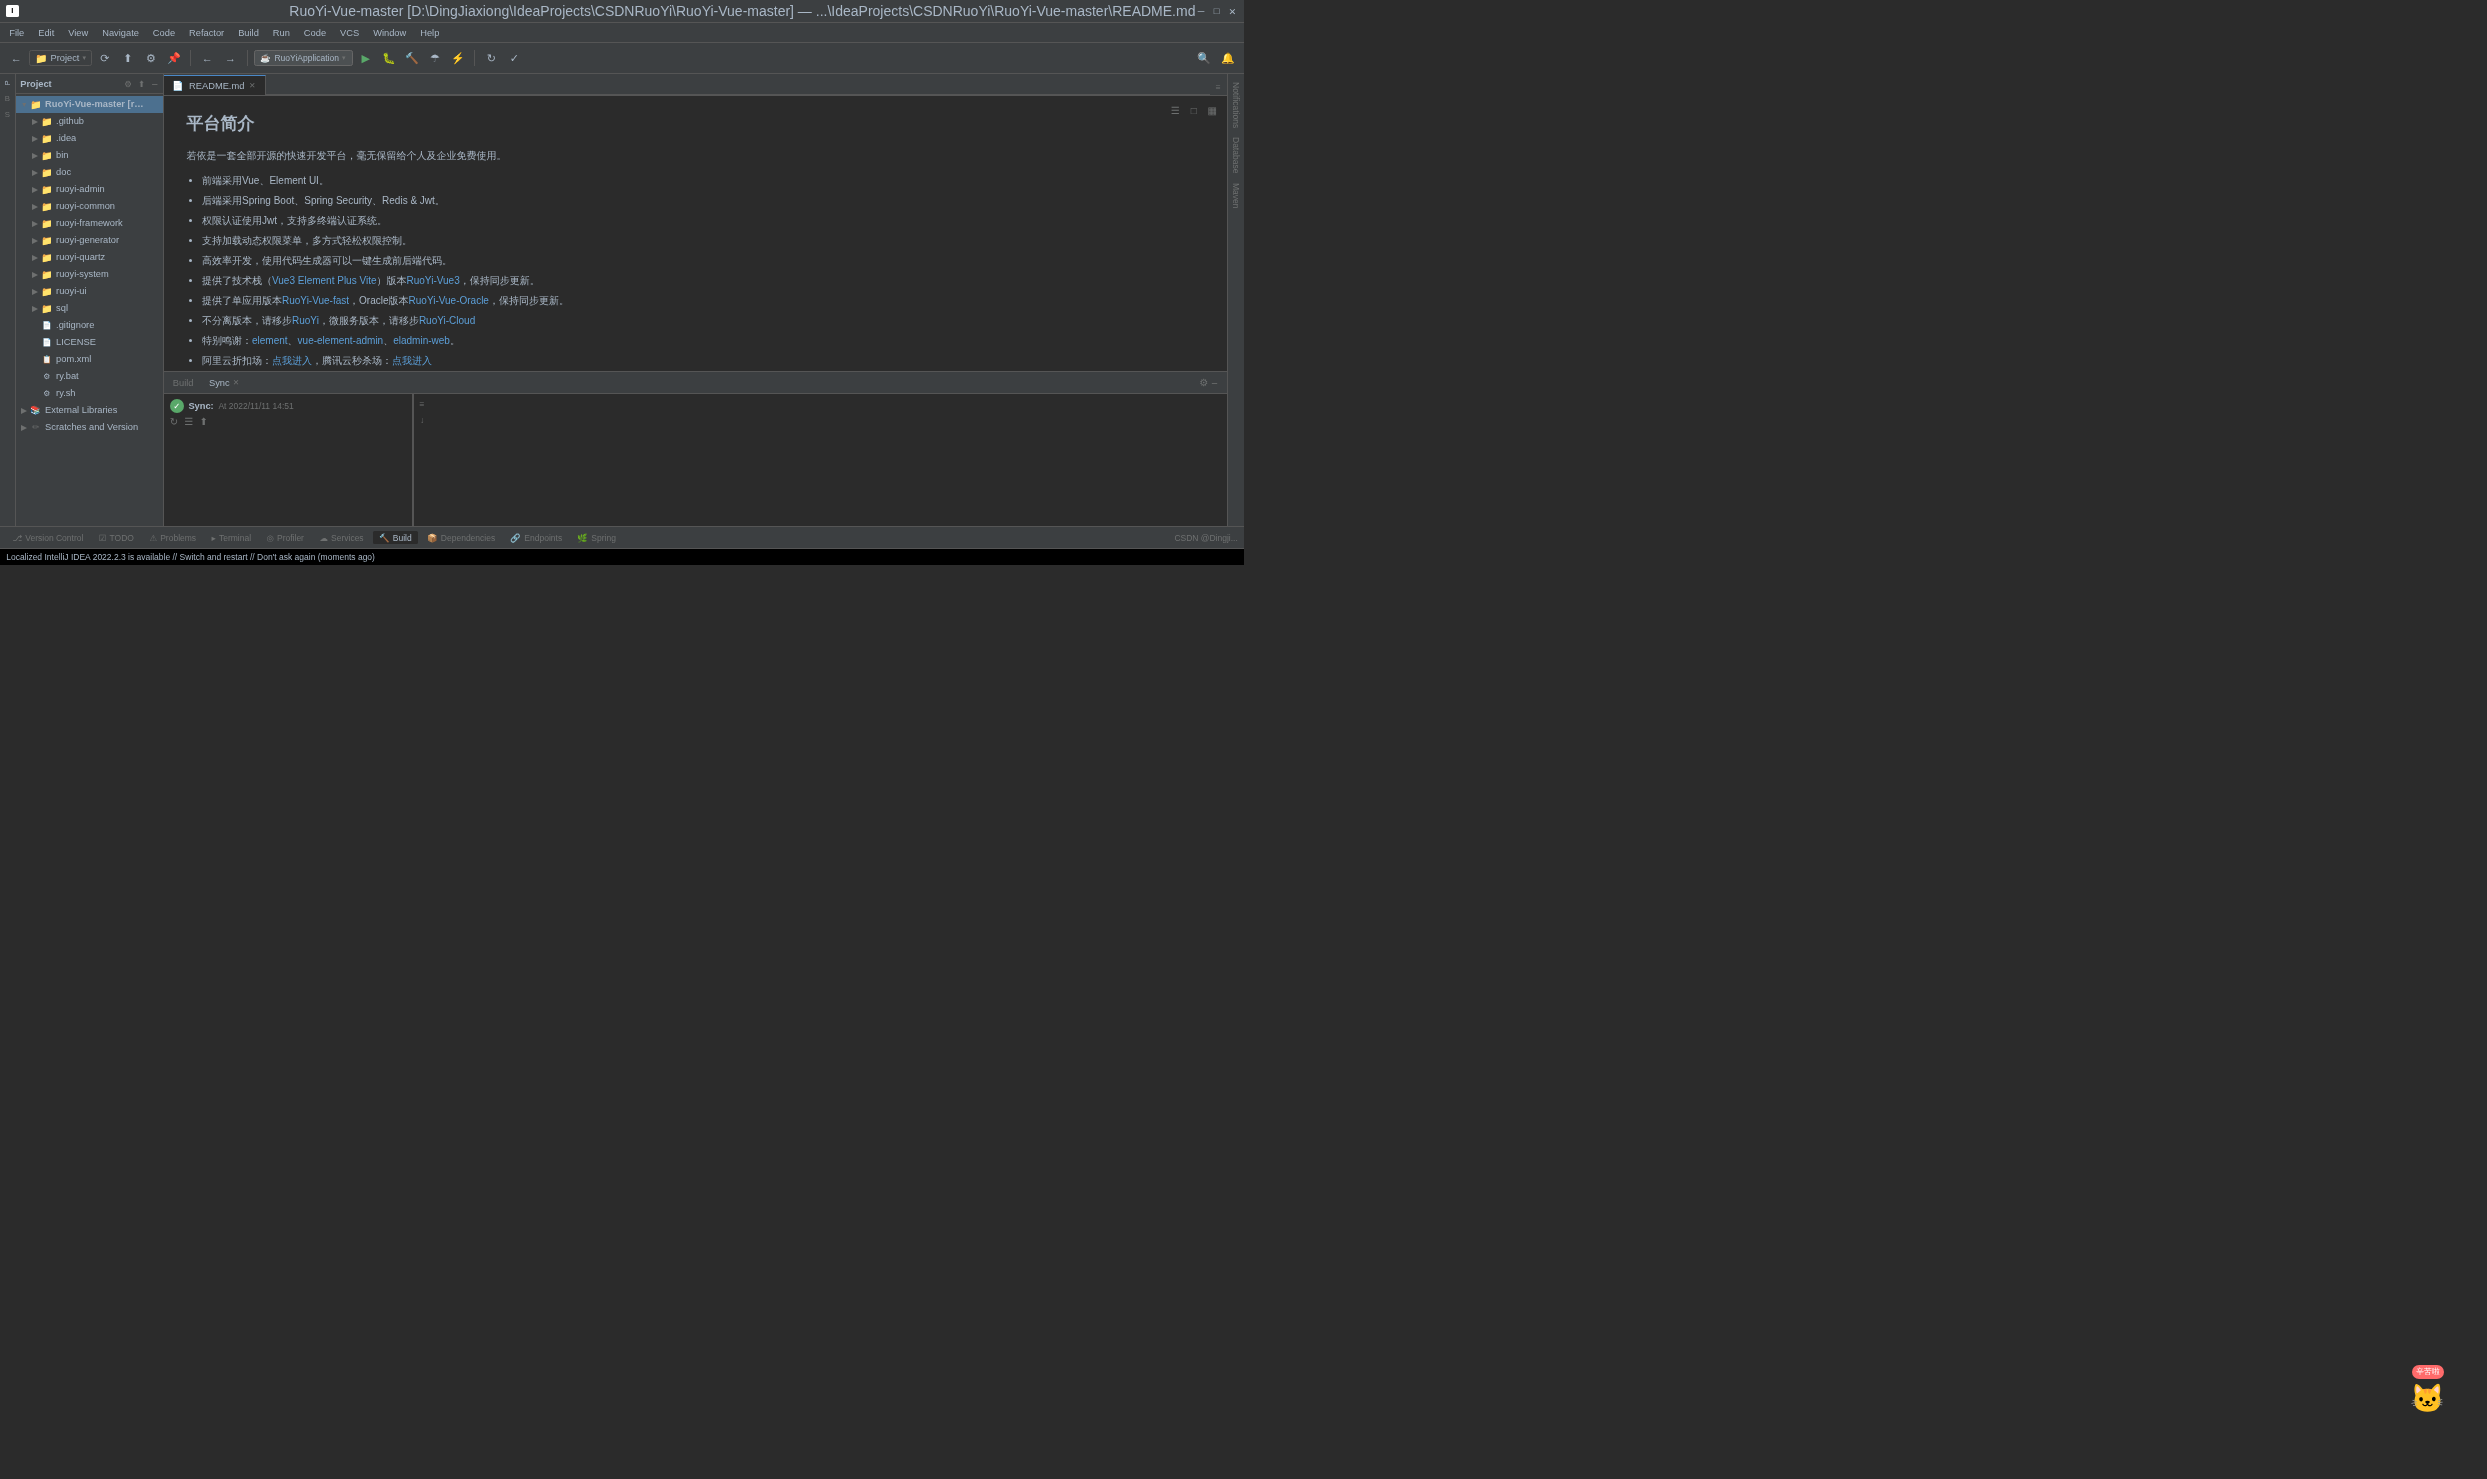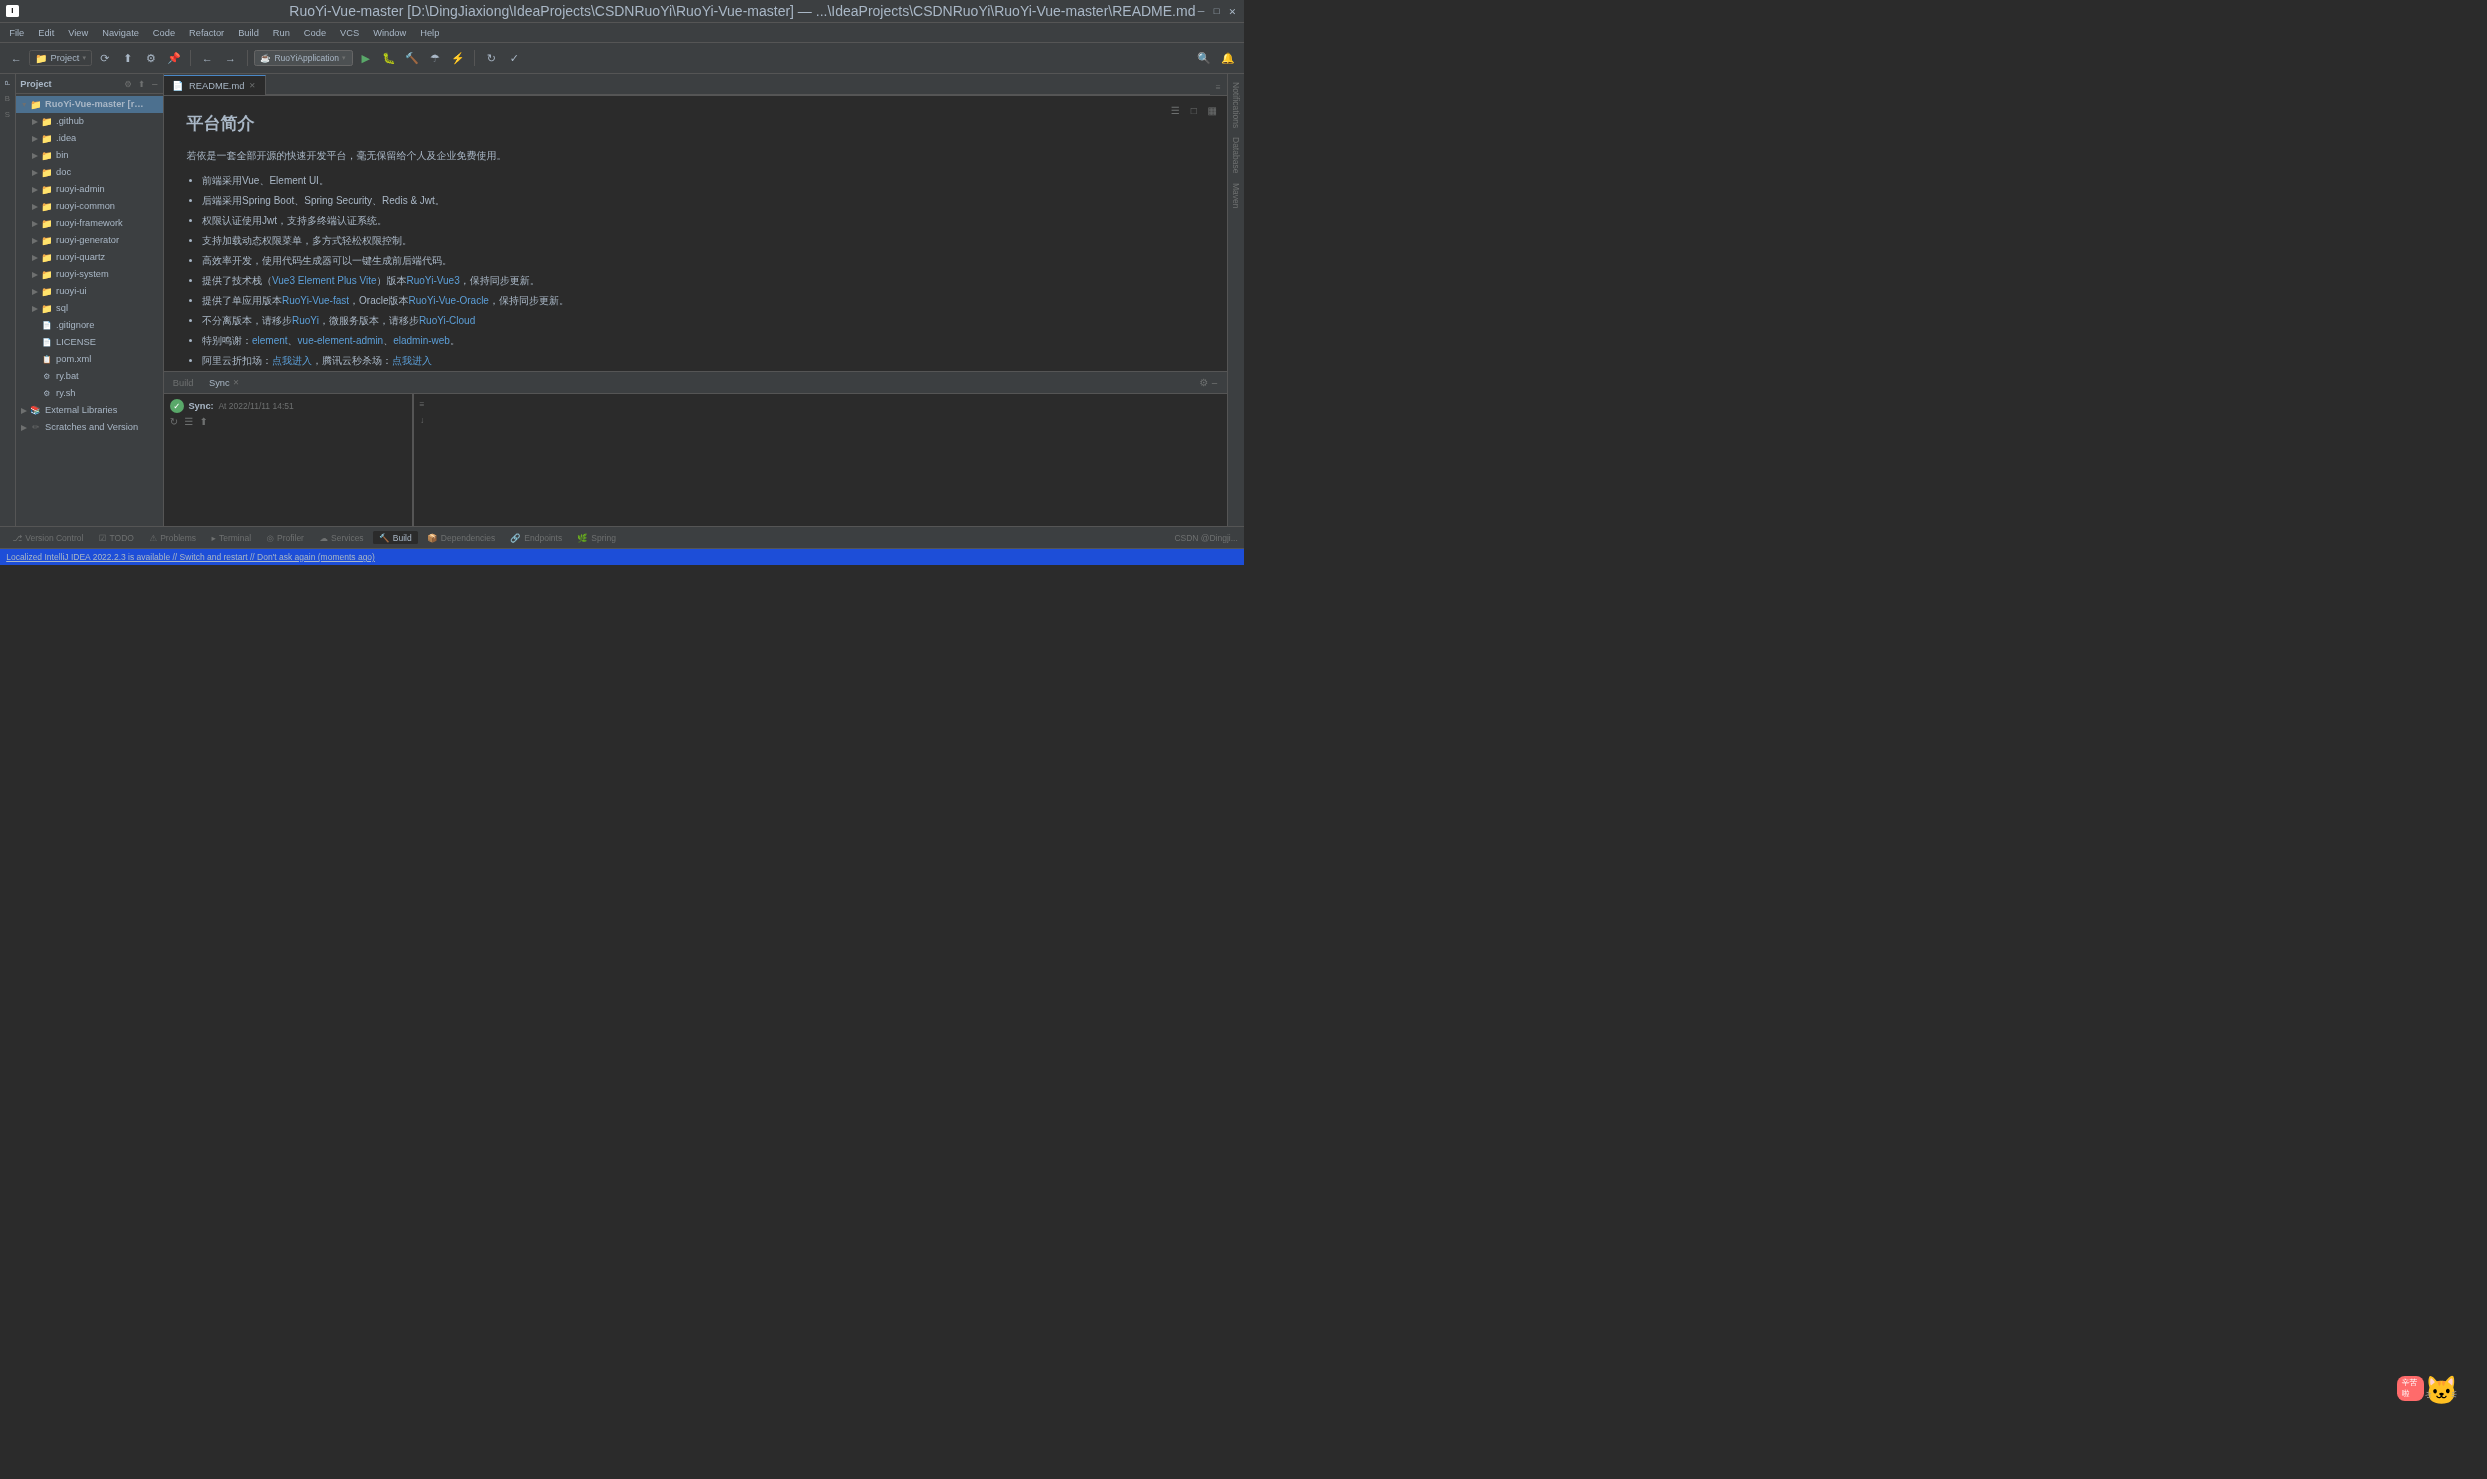--- a/index.html
+++ b/index.html
@@ -290,41 +290,40 @@
       display: flex; align-items: center; gap: 3.1px;
       border-radius: 1.6px;
     }
     .bottom-tab.active { color: #a9b7c6; background: #2b2b2b; }
     .bottom-spacer { flex: 1; }
     .bottom-right { font-size: 8.5px; color: #6e7070; }
 
     
     .status-bar {
       height: 17px;
-      background: #1d4ed8;
+      background: #000000;
       display: flex;
       align-items: center;
       padding: 0 6.2px;
       border-top: 0.8px solid #555;
       font-size: 8.5px;
       color: #a9b7c6;
       gap: 6.2px;
-      text-decoration: underline;
     }
     .status-warning { color: #a9b7c6; }
 
     
     .cat-decoration {
       position: absolute;
       bottom: 58px;
       right: 28px;
       width: 62px;
       height: 62px;
       display: flex;
-      flex-direction: row;
+      flex-direction: column;
       align-items: center;
       justify-content: center;
     }
     .cat-bubble {
       background: #ff6b6b;
       color: white;
       font-size: 7.8px;
       padding: 1.6px 4.7px;
       border-radius: 7.8px;
       margin-bottom: 3.1px;

